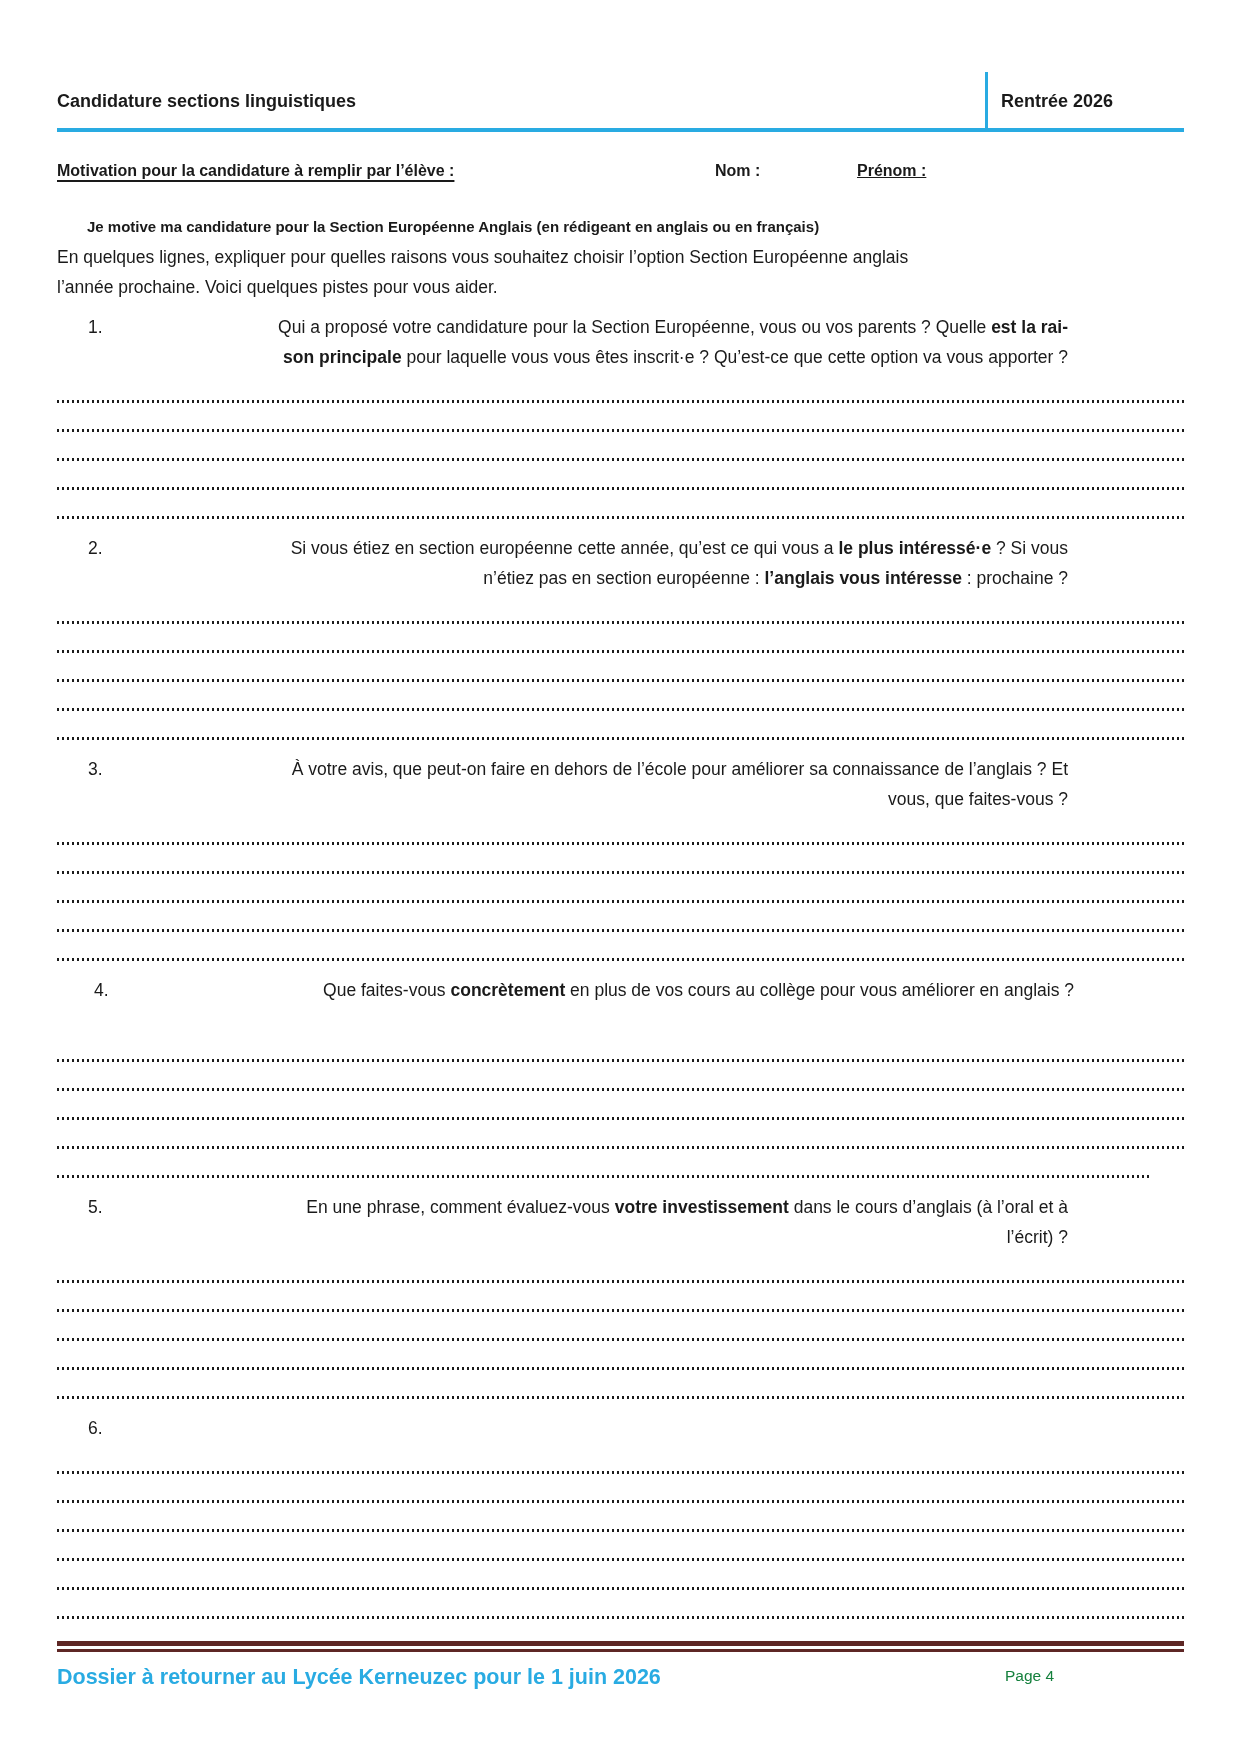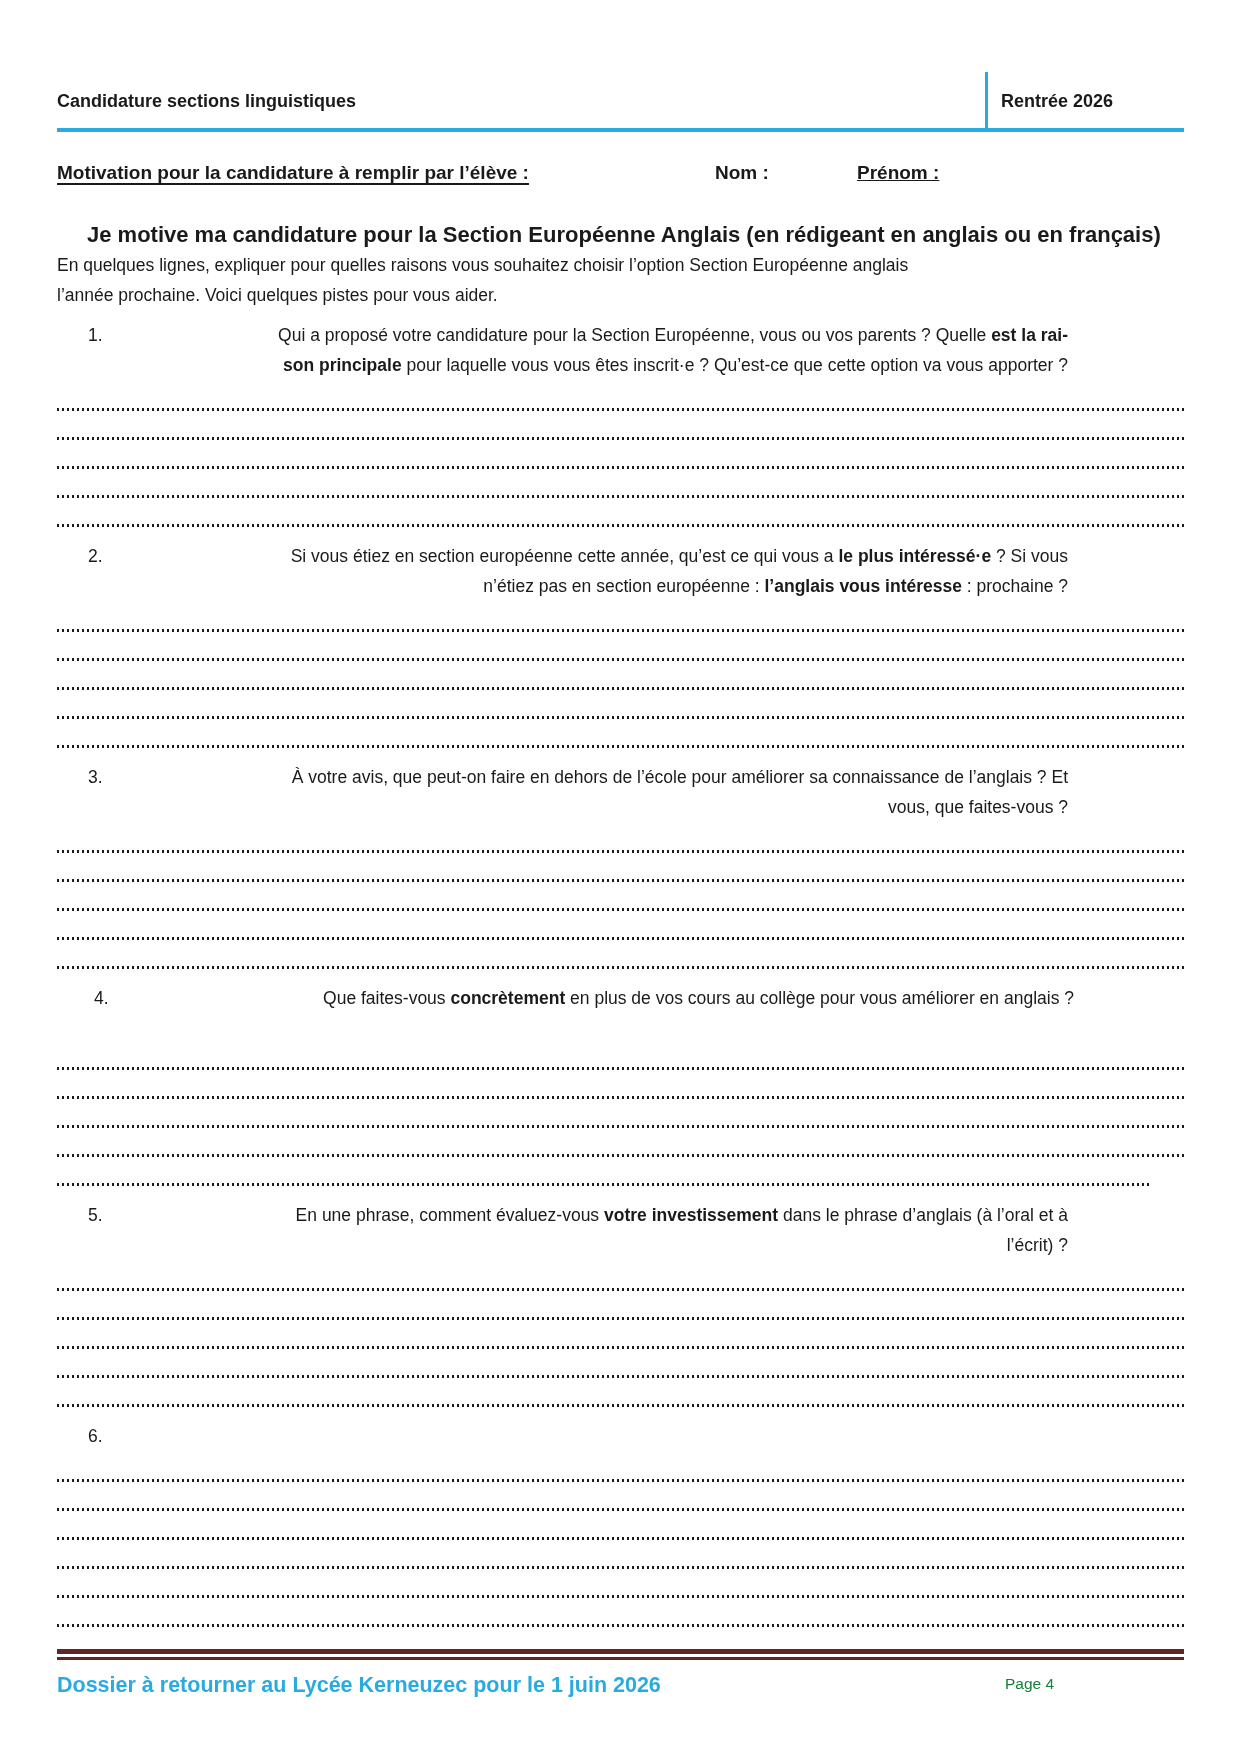--- a/index.html
+++ b/index.html
@@ -12,27 +12,27 @@
   .content { padding:0 57px; }
 
   
   .header-row { position:relative; margin-top:76px; height:50px; }
   .header-left { font-weight:bold; font-size:18px; line-height:50px; }
   .header-vline { position:absolute; left:928px; top:-4px; bottom:-2px; width:3px; background:var(--accent); }
   .header-right { position:absolute; left:944px; top:0; font-weight:bold; font-size:18px; line-height:50px; }
   .header-rule { height:4px; background:var(--accent); margin-top:2px; }
 
   
-  .title-row { position:relative; margin-top:30px; height:26px; font-size:19px; font-weight:bold; }
+  .title-row { position:relative; margin-top:30px; height:26px; font-size:16px; font-weight:bold; }
   .form-title { text-decoration:underline; text-underline-offset:4px; text-decoration-thickness:2px; }
   .nom-label { position:absolute; left:658px; top:0; }
   .prenom-label { position:absolute; left:800px; top:0;text-decoration:underline; }
 
   
-  .intro-bold { margin-top:32px; padding-left:30px; font-weight:bold; font-size:22px; line-height:30px; }
+  .intro-bold { margin-top:24px; padding-left:30px; font-weight:bold; font-size:15px; line-height:30px; }
   .intro-line { font-size:17.5px; line-height:30px; }
 
   
   .question { display:flex; margin-top:10px; margin-left:31px; font-size:17.5px; line-height:30px; }
   .question.indent { margin-left:37px; }
   .q-num { width:30px; flex:none; }
   .q-text { flex:1; max-width:950px;text-align:right; }
   .q-text .b { font-weight:bold; }
 
   .answers { margin-top:6px; }
@@ -127,21 +127,21 @@
             <div class="dot-line"></div>
             <div class="dot-line"></div>
             <div class="dot-line"></div>
             <div class="dot-line"></div>
             <div class="dot-line short"></div>
           </div>
         </div>
         <div class="question-block">
           <div class="question">
             <span class="q-num">5.</span>
-            <span class="q-text"><span>En une phrase, comment évaluez-vous </span><span class="b">votre investissement</span><span> dans le phrase d’anglais (à l’oral et à</span><br><span>l’écrit) ?</span></span>
+            <span class="q-text"><span>En une phrase, comment évaluez-vous </span><span class="b">votre investissement</span><span> dans le cours d’anglais (à l’oral et à</span><br><span>l’écrit) ?</span></span>
           </div>
           <div class="answers">
             <div class="dot-line"></div>
             <div class="dot-line"></div>
             <div class="dot-line"></div>
             <div class="dot-line"></div>
             <div class="dot-line"></div>
           </div>
         </div>
         <div class="question-block">

